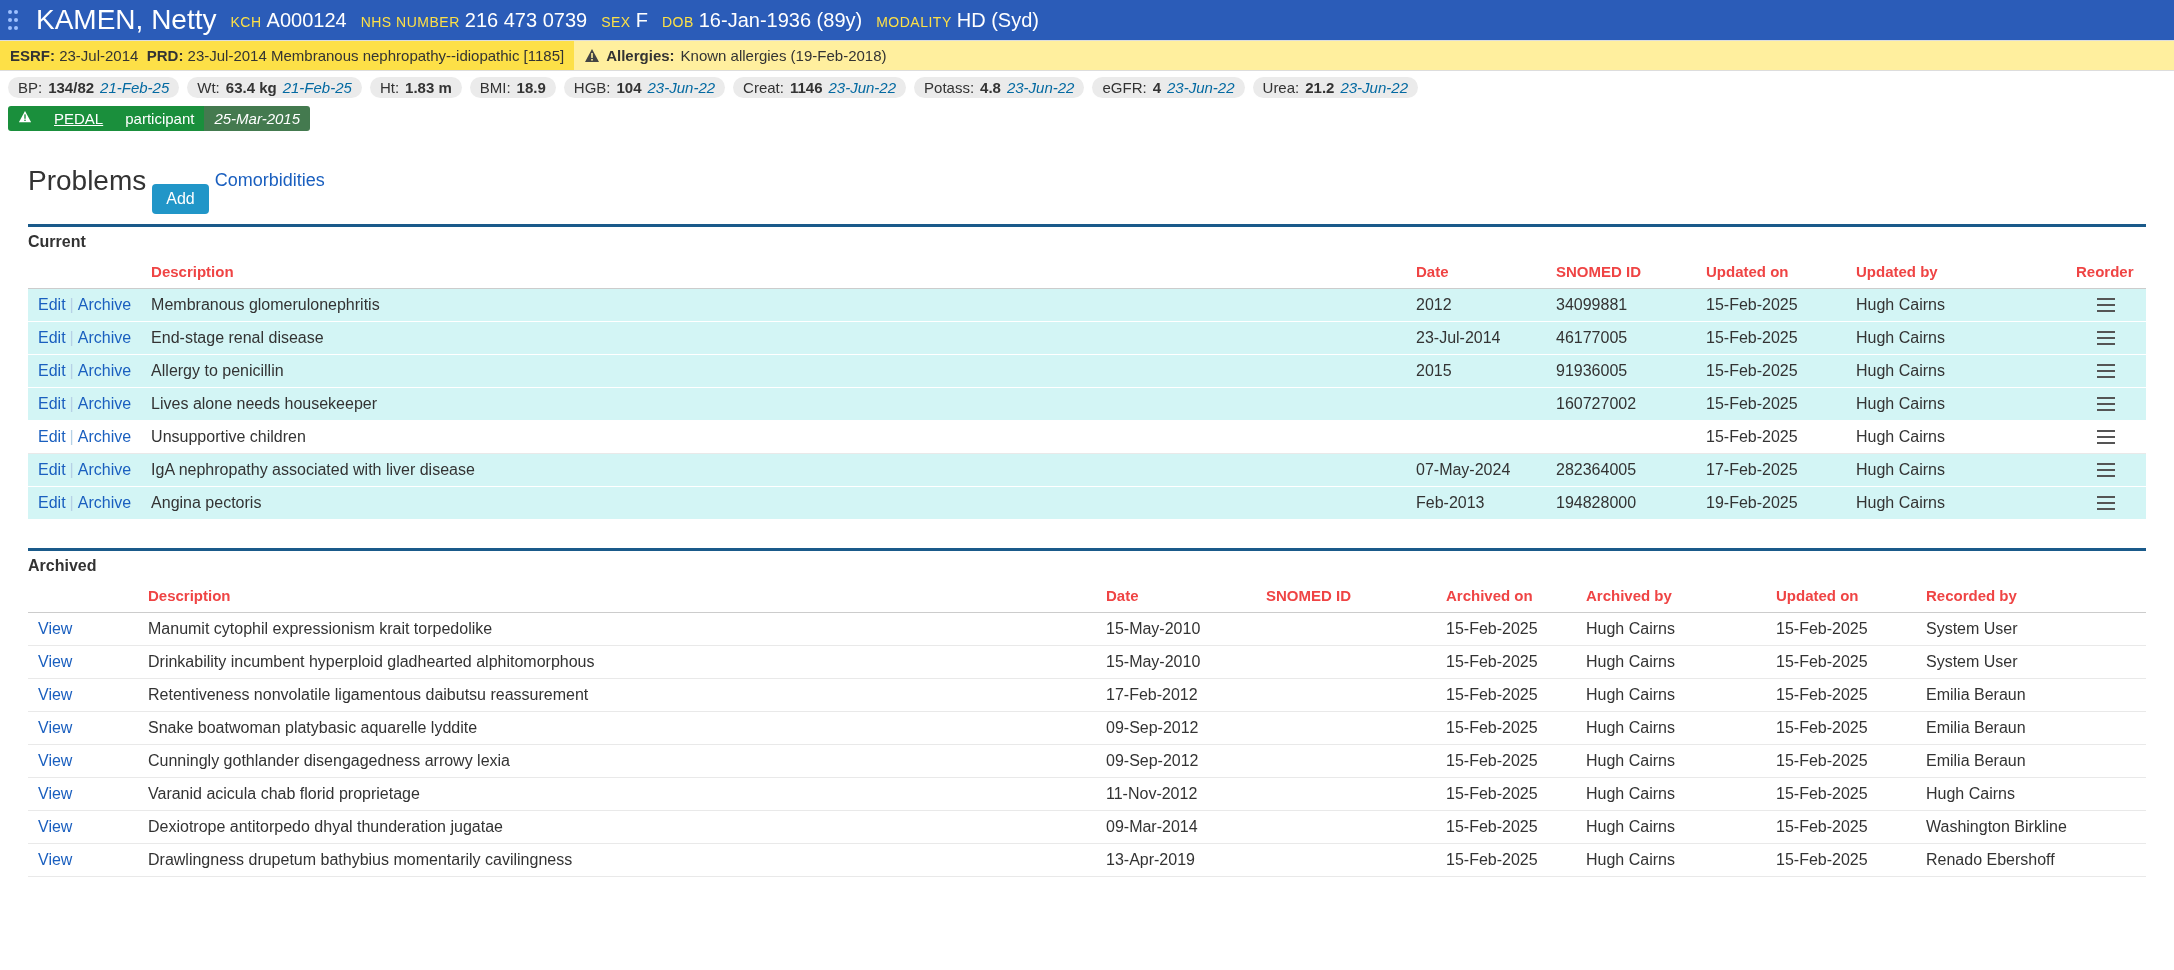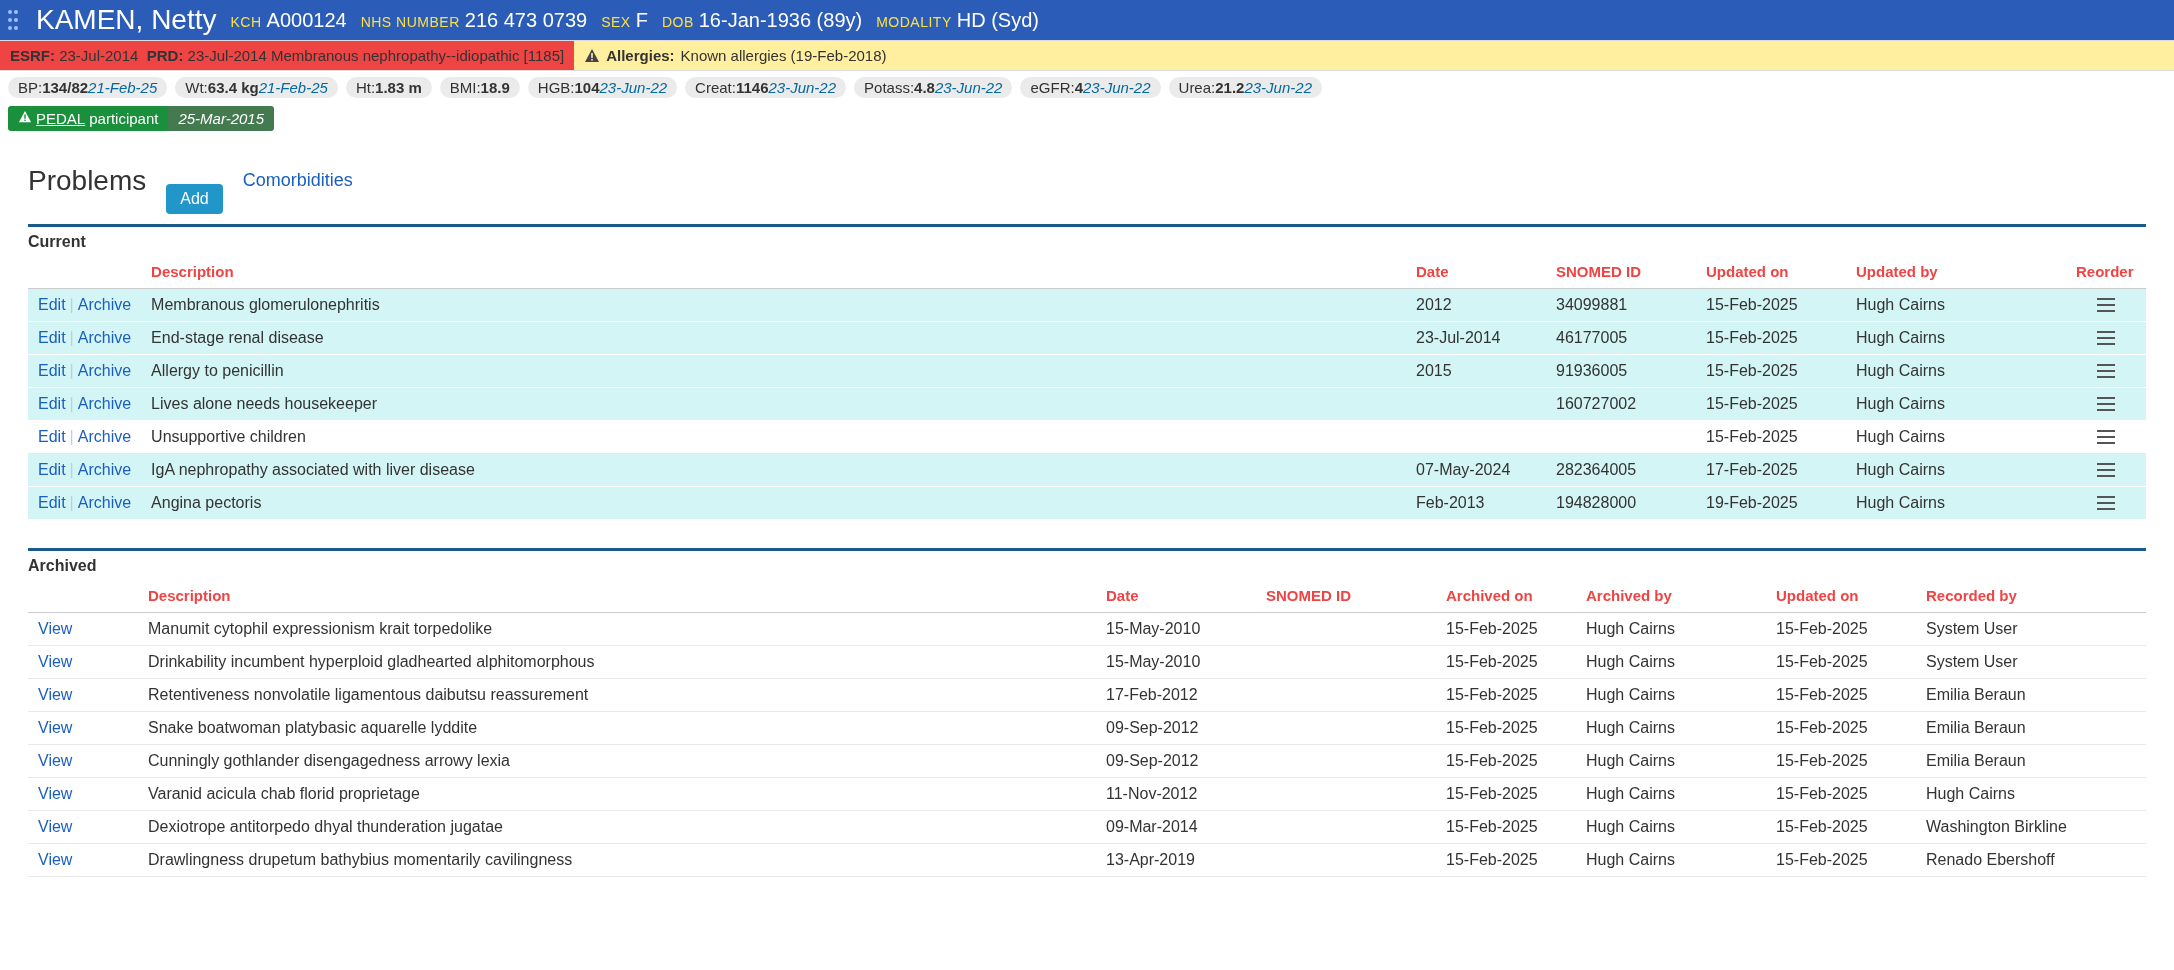--- a/index.html
+++ b/index.html
@@ -23,21 +23,21 @@
   }
   .header-bar .name { font-size: 28px; font-weight: 400; }
   .header-bar .sep-dots { display:inline-block; margin-right:4px; }
   .header-bar .sep-dots svg { display:block; }
   .header-bar .lbl { font-size: 14px; color:#fde047; text-transform: uppercase; letter-spacing:0.5px;}
   .header-bar .val { color:#fff; font-size:20px; }
   
   .meta-bar {
     border-top: 1px solid #ddd;
     border-bottom: 1px solid #ddd;
-    background: #ef4444;
+    background: #fde047;
     padding: 0;
     display: flex;
     align-items: stretch;
     font-size: 15px;
     flex-wrap: nowrap;
     overflow: hidden;
   }
   .meta-bar .esrf-box { padding:6px 10px; white-space:nowrap; }
   .meta-bar .esrf-box b { font-weight:700; }
   .meta-bar .allergies {
@@ -59,37 +59,37 @@
     gap:8px;
     flex-wrap:wrap;
     align-items:center;
   }
   .pill {
     background:#ebebeb;
     border-radius: 12px;
     padding: 2px 10px;
     font-size: 15px;
     color:#333;
-    display:inline-flex; align-items:flex-start; gap:0;
+    display:inline-flex; align-items:flex-start; gap:6px;
   }
   .pill .pl { font-weight:400; }
   .pill .pv { font-weight:700; }
   .pill .pd { color:#0369a1; font-style:italic; }
   
   .study-bar { padding: 2px 8px 10px 8px; display:flex; }
   .study-badge {
     display:inline-flex; align-items:stretch; border-radius:3px; overflow:hidden;
     font-size:15px;
   }
-  .study-badge .sb-left { background:#1a8f3c; color:#fff; padding:4px 10px; display:flex; align-items:center; gap:4px;}
+  .study-badge .sb-left { background:#1a8f3c; color:#fff; padding:4px 10px; display:flex; align-items:center; gap:22px;}
   .study-badge .sb-right { background:#447a4f; color:#fff; padding:4px 10px; font-style:italic;}
   .study-badge .sb-name { text-decoration: underline; font-weight:500;}
   
   .page-title-row {
-    display:flex; align-items:center; gap:20px;
+    display:flex; align-items:center; gap:6px;
     padding: 6px 28px 10px 28px;
   }
   .page-title { font-size: 28px; font-weight:400; color:#333;}
   .btn-add {
     background:#2196c8; color:#fff; border:none; border-radius:4px;
     padding:6px 14px; font-size:16px; cursor:pointer;margin-top:37px;
   }
   .link-como { color:#1a5fbf; font-size:18px; cursor:pointer; }
   .section {
     margin: 0 28px 28px 28px;

